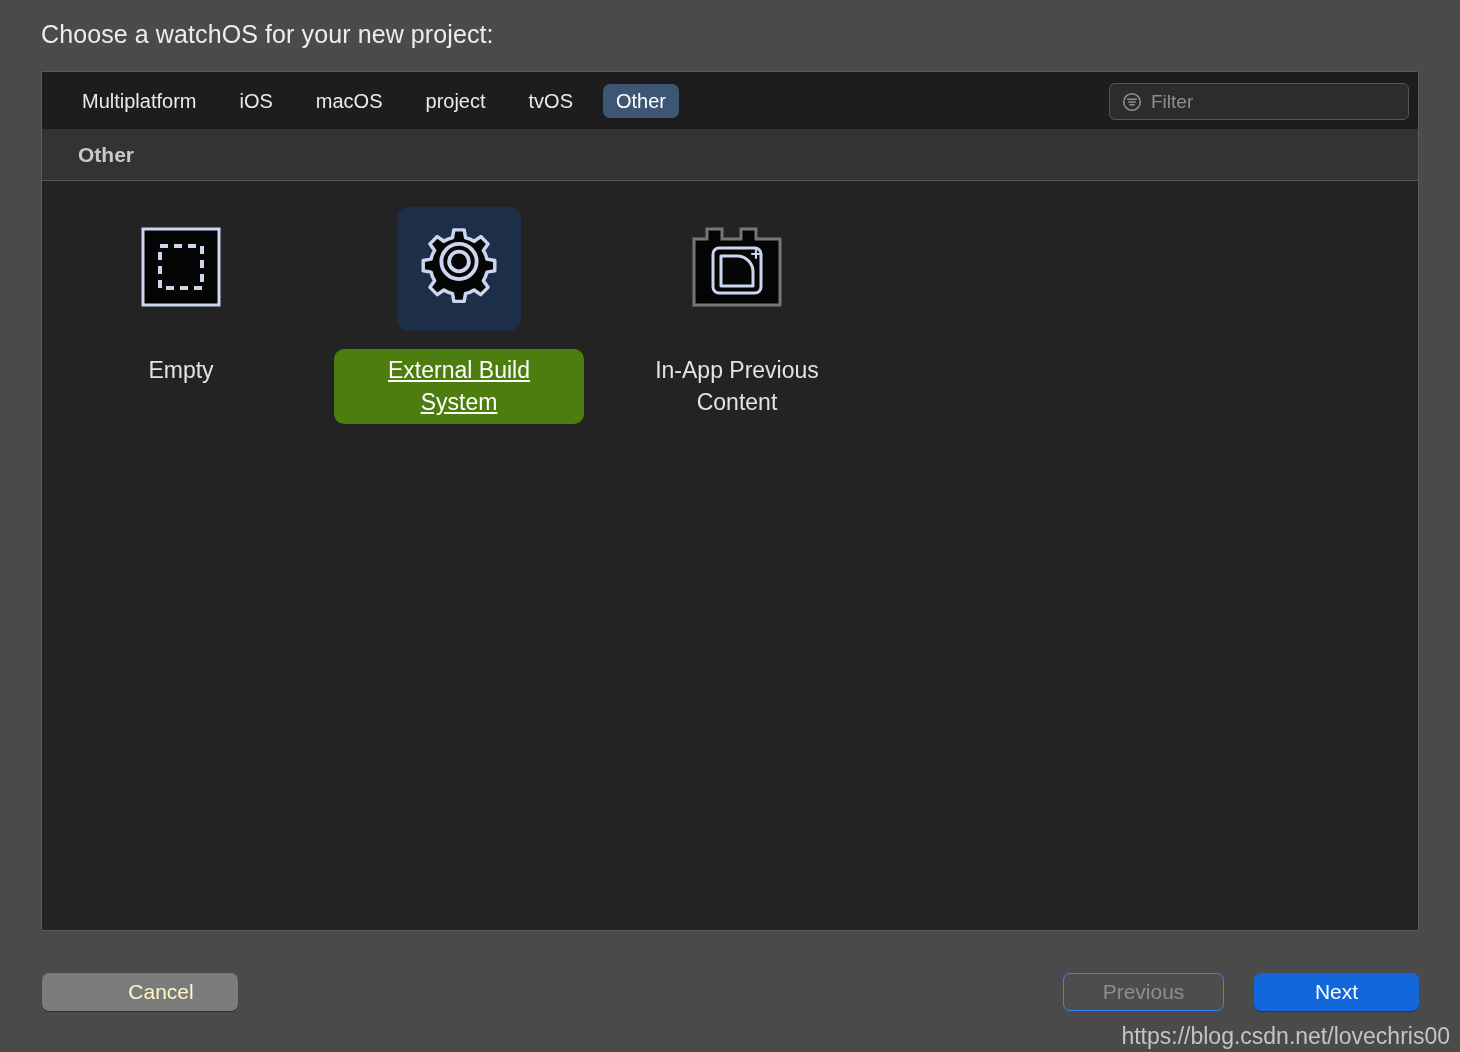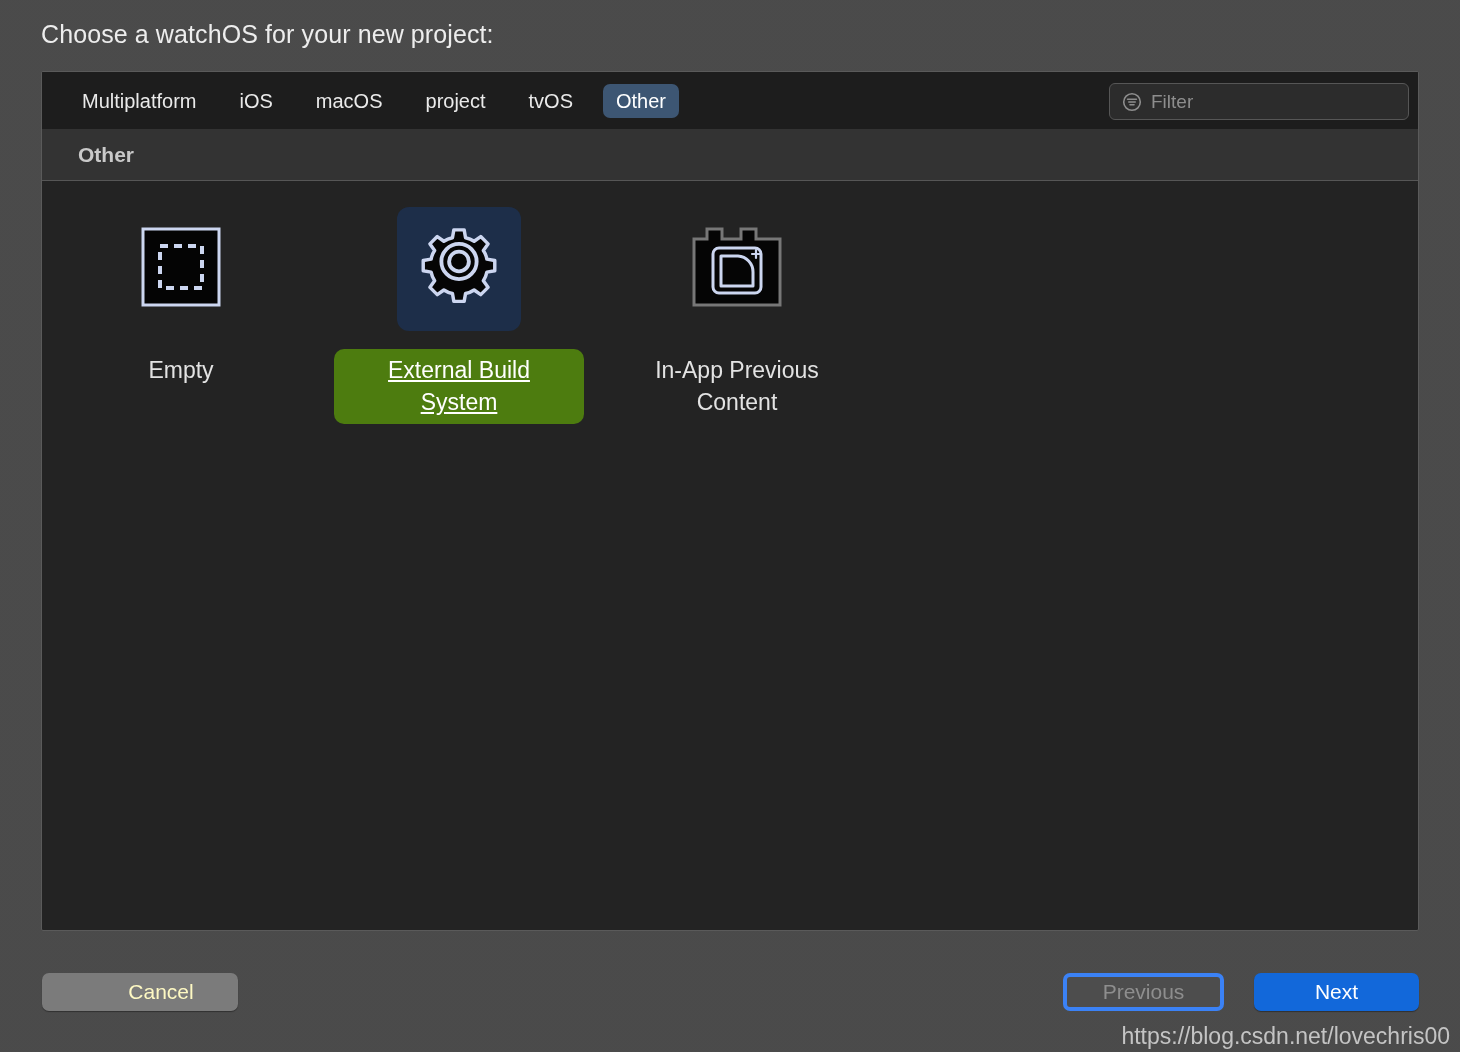--- a/index.html
+++ b/index.html
@@ -175,21 +175,21 @@
     color: #fef9c3;
     box-shadow: 0 1px 1px rgba(0,0,0,0.35);
     padding-left: 48px;
   }
   .btn-previous {
     left: 1063px;
     top: 973px;
     width: 161px;
     background: #4d4d4d;
     color: #8e8e8e;
-    border: 4px solid #3b82f6;
+    border: 1px solid #3b82f6;
   }
   .btn-next {
     left: 1254px;
     top: 973px;
     width: 165px;
     background: #1268da;
     color: #ffffff;
     box-shadow: 0 1px 1px rgba(0,0,0,0.35);
   }
 

